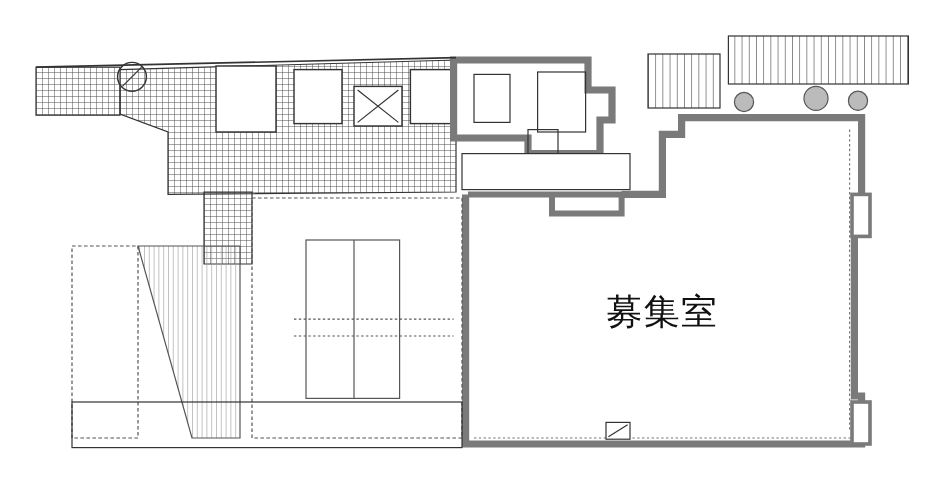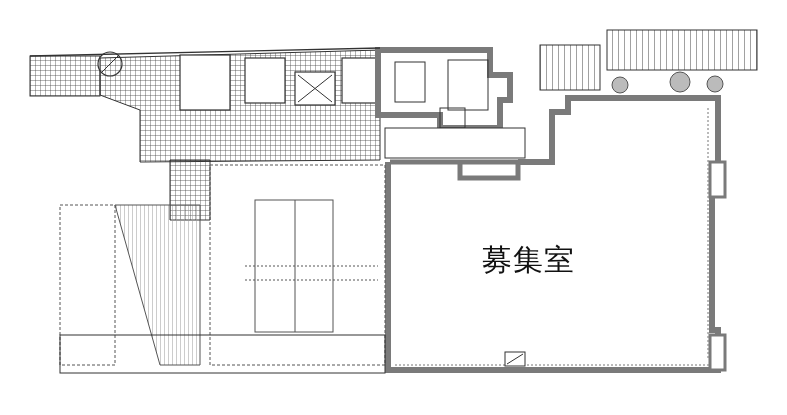--- a/index.html
+++ b/index.html
@@ -1,18 +1,18 @@
 <!DOCTYPE html>
 <html><head>
 <meta charset="utf-8">
 <style>
   html, body { margin:0; padding:0; background:#ffffff; }
   body { width:787px; height:415px; position:relative; overflow:hidden; font-family:"DejaVu Sans", sans-serif; }
   #plan { position:absolute; left:0; top:0; width:787px; height:415px; }
-  .room-label { position:absolute; left:482px; top:240px; width:140px; font-size:30px; color:#111; letter-spacing:1px; font-family:"DejaVu Sans", sans-serif; }
+  .room-label { position:absolute; left:482px; top:240px; width:140px; text-align:center; font-size:30px; color:#111; letter-spacing:1px; font-family:"DejaVu Sans", sans-serif; }
 </style>
 </head>
 <body>
 
 <svg id="plan" viewBox="0 0 787 415" xmlns="http://www.w3.org/2000/svg">
   <defs>
     <pattern id="grid" width="5" height="5" patternUnits="userSpaceOnUse">
       <path d="M5 0 L0 0 0 5" fill="none" stroke="#444" stroke-width="0.8"></path>
     </pattern>
     <pattern id="hatch" width="4" height="4" patternUnits="userSpaceOnUse">

